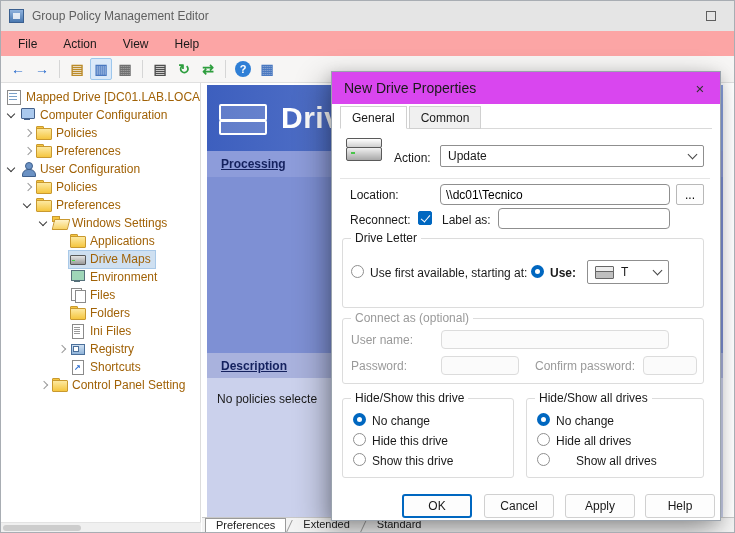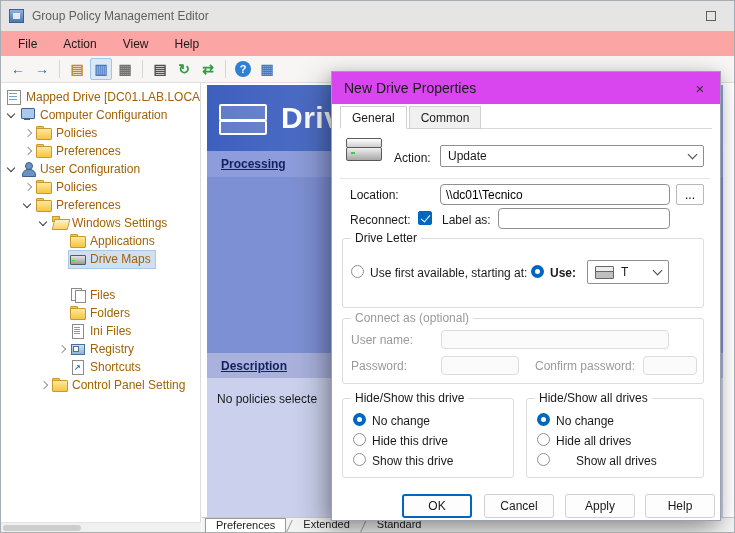--- a/index.html
+++ b/index.html
@@ -220,20 +220,24 @@
     </div>
     <div class="trow sel" style="padding-left:54px">
       <span class="chev"></span>
       <div class="hit">
           <span class="ticon ico-drive"></span>
           <span>Drive Maps</span>
         </div>
     </div>
     <div class="trow" style="padding-left:54px">
       <span class="chev"></span>
+      <div class="hit">
+          <span class="ticon ico-env"></span>
+          <span>Environment</span>
+        </div>
     </div>
     <div class="trow" style="padding-left:54px">
       <span class="chev"></span>
       <div class="hit">
           <span class="ticon ico-files"></span>
           <span>Files</span>
         </div>
     </div>
     <div class="trow" style="padding-left:54px">
       <span class="chev"></span>

